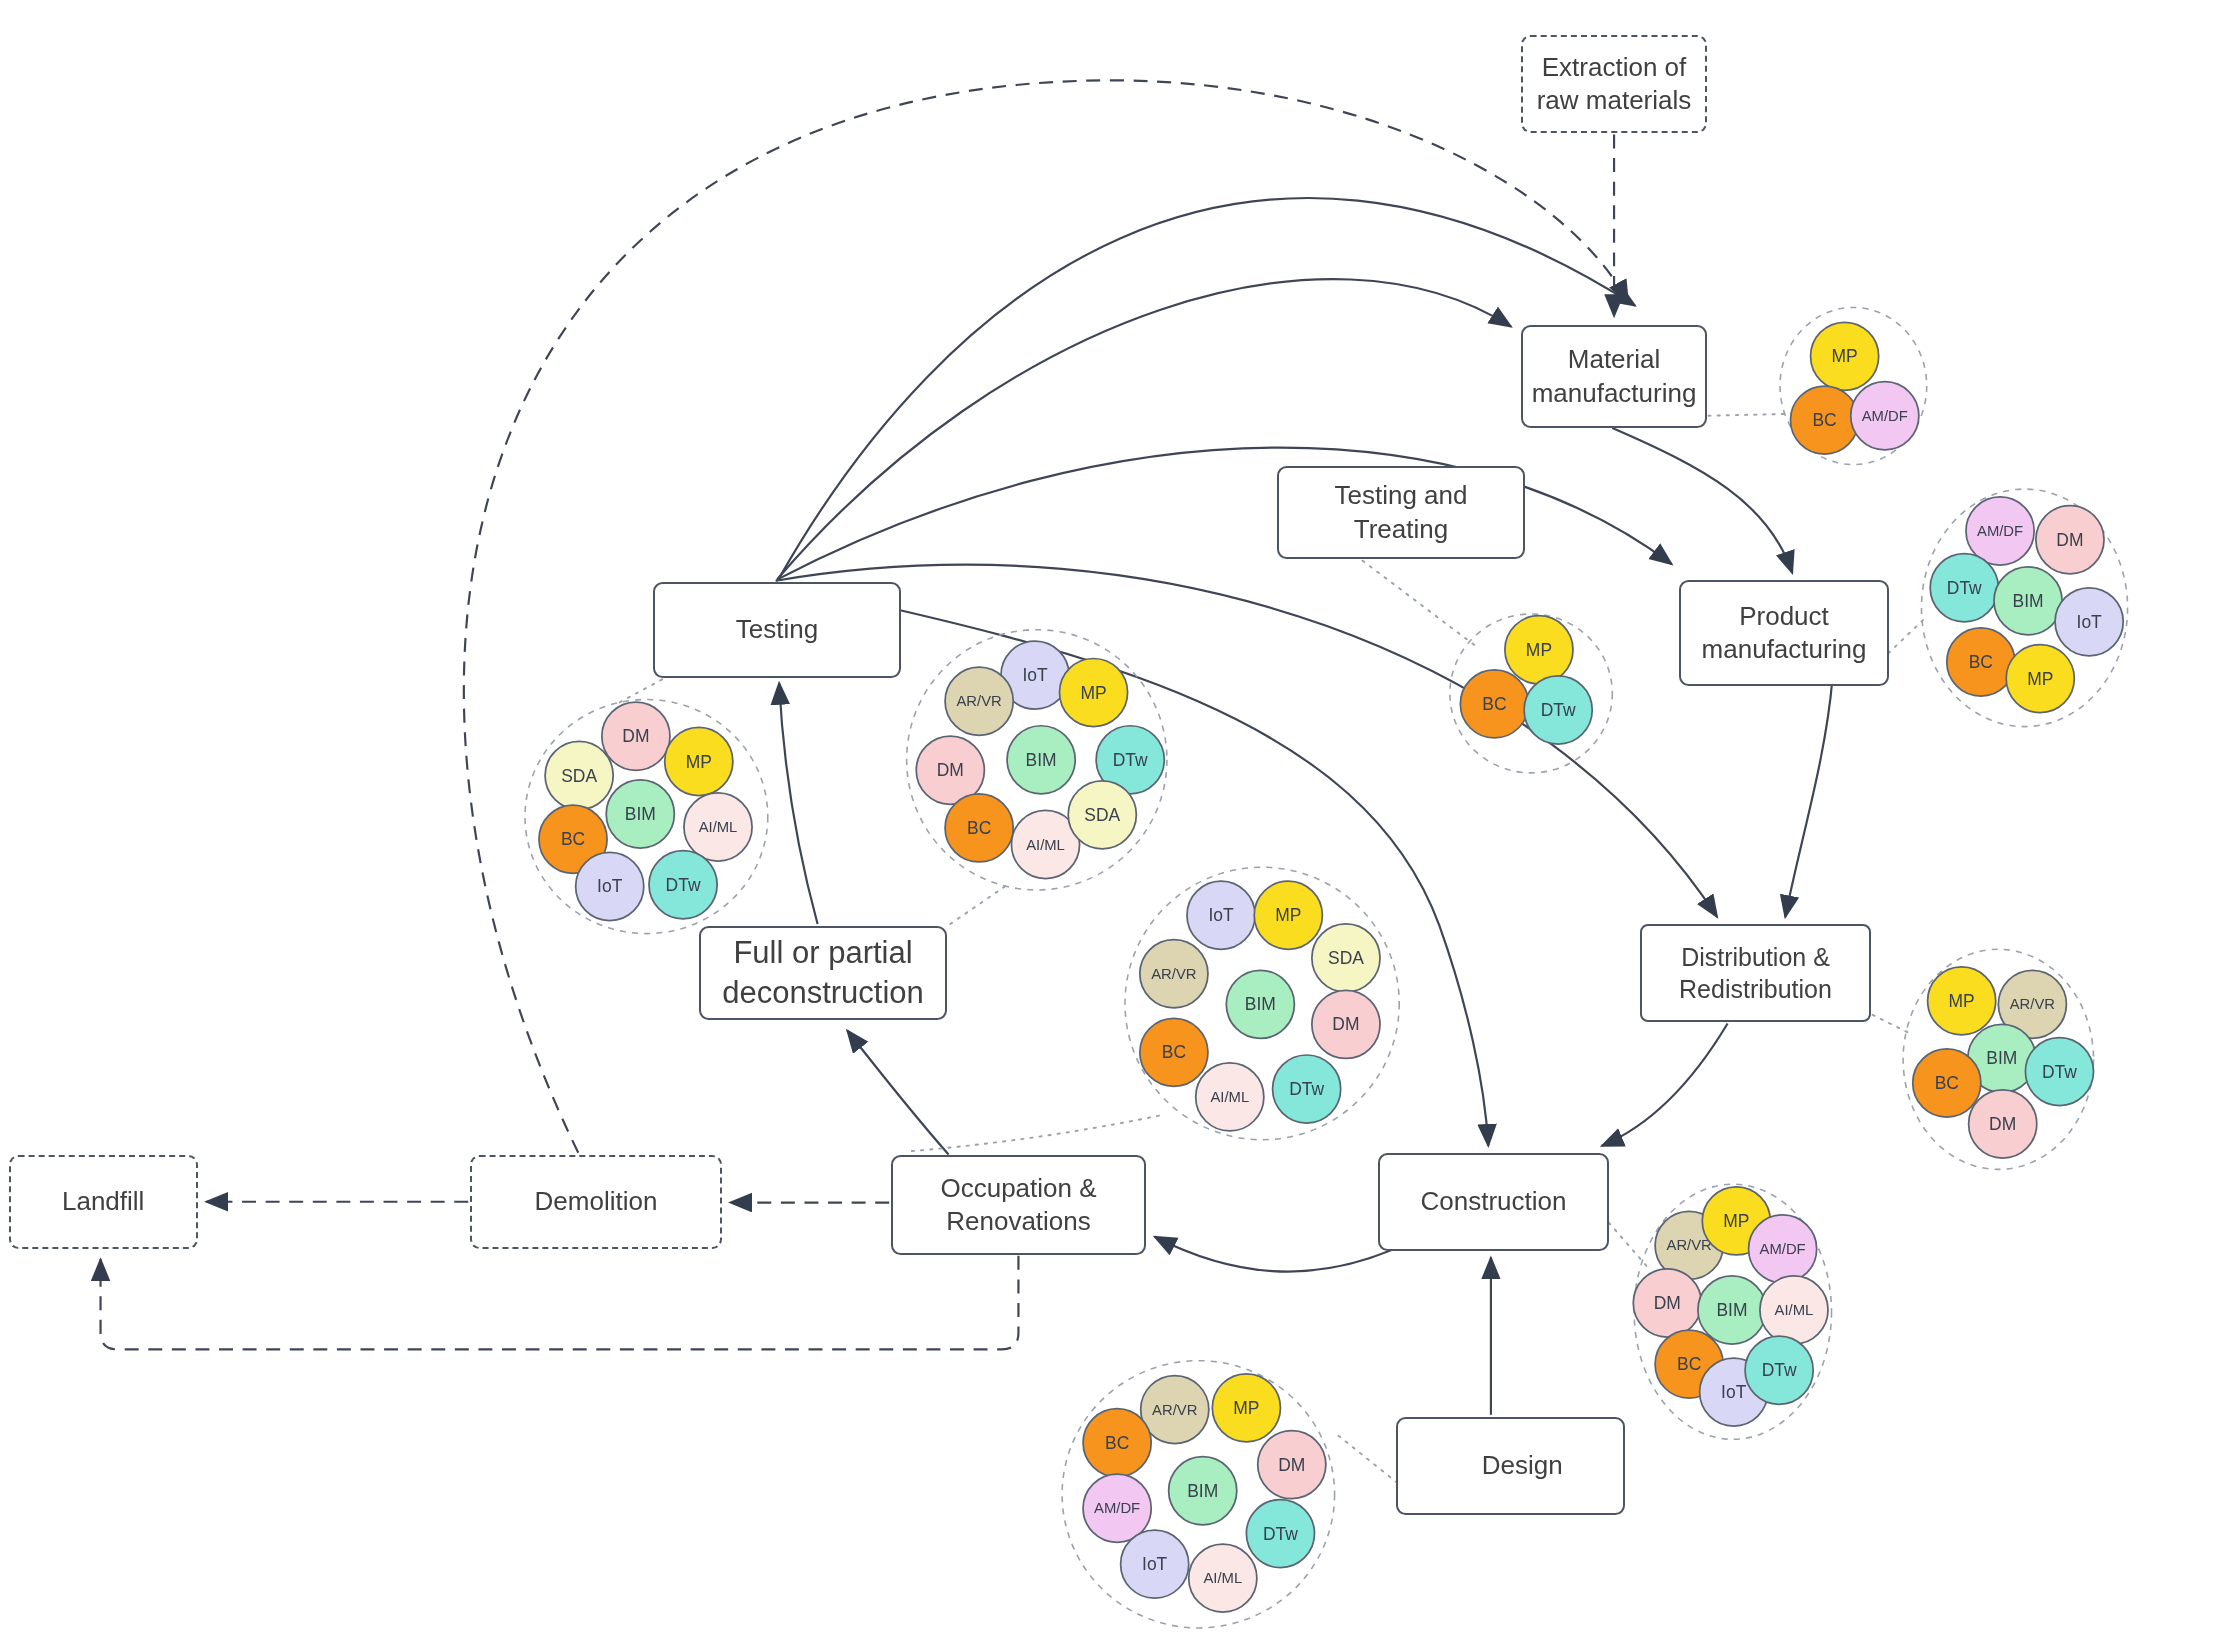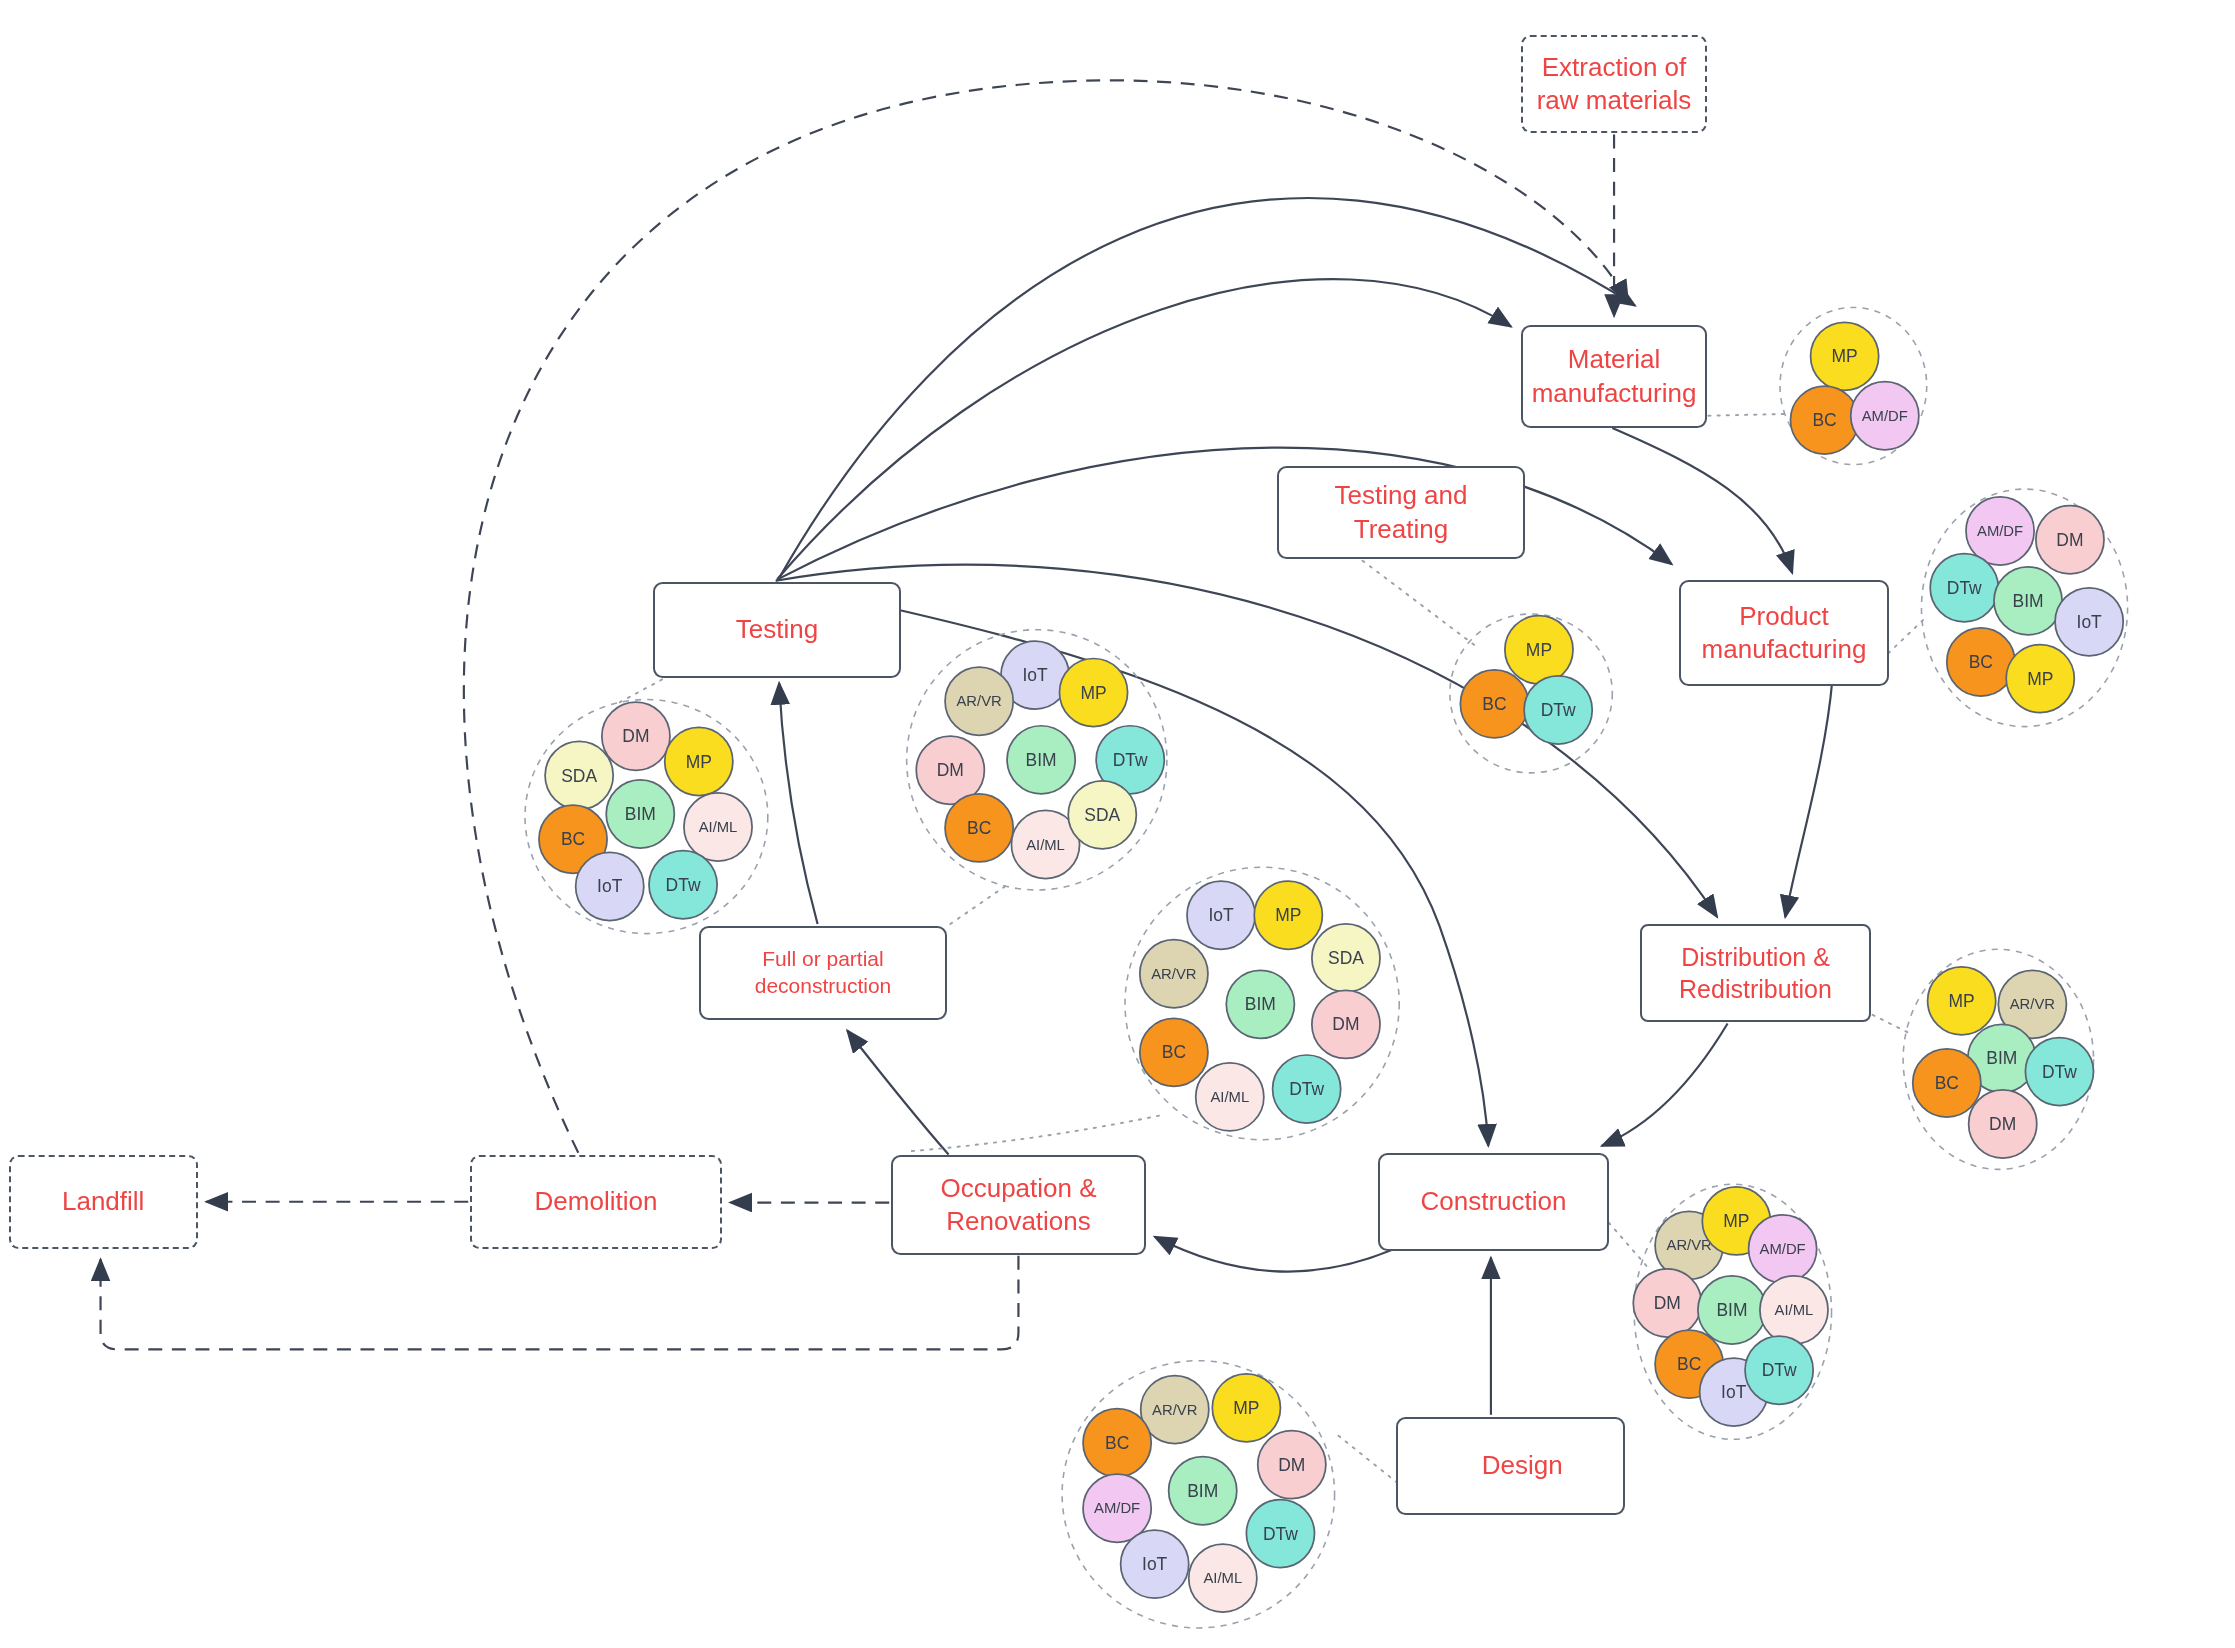--- a/index.html
+++ b/index.html
@@ -6,29 +6,29 @@
   #stage{position:relative;width:2236px;height:1648px;background:#ffffff;overflow:hidden;
          font-family:"Liberation Sans", sans-serif;}
   svg.layer{position:absolute;left:0;top:0;width:2236px;height:1648px;}
   .edge{fill:none;stroke:#3e4656;stroke-width:2.5;}
   .edge.dashed{stroke-dasharray:16 11;}
   .connector{fill:none;stroke:#99a1ab;stroke-width:2.2;stroke-dasharray:2.5 8;stroke-linecap:round;}
   .cluster-outline{fill:none;stroke:#9aa2ae;stroke-width:1.8;stroke-dasharray:7 7;}
   .tech-circle{stroke:#5a6472;stroke-width:2;}
   .tech-label{fill:#39414d;text-anchor:middle;dominant-baseline:central;}
   .node{position:absolute;display:flex;align-items:center;justify-content:center;text-align:center;
-        background:#ffffff;border:2.2px solid #4b5563;border-radius:9.6px;color:#ef4444;
+        background:#ffffff;border:2.2px solid #4b5563;border-radius:9.6px;color:#404040;
         font-size:26px;line-height:1.28;padding:1.7px 8.7px;box-sizing:border-box;}
   .node.dashed{border-style:dashed;}
   .n-extraction{left:1521px;top:35px;width:186px;height:98px;}
   .n-material{left:1521px;top:325px;width:186px;height:103px;}
   .n-product{left:1679px;top:580px;width:210px;height:106px;}
   .n-testing{left:1277px;top:466px;width:248px;height:93px;}
   .n-sorting{left:653px;top:582px;width:248px;height:96px;}
-  .n-fullpartial{left:699px;top:926px;width:248px;height:94px;font-size:21px;}
+  .n-fullpartial{left:699px;top:926px;width:248px;height:94px;font-size:31px;}
   .n-distribution{left:1640px;top:924px;width:231px;height:98px;font-size:25px;border-radius:8px;}
   .n-occupation{left:891px;top:1155px;width:255px;height:100px;}
   .n-construction{left:1378px;top:1153px;width:231px;height:98px;}
   .n-design{left:1396px;top:1417px;width:229px;height:98px;padding-left:32px;}
   .n-demolition{left:470px;top:1155px;width:252px;height:94px;}
   .n-landfill{left:8.7px;top:1155px;width:189px;height:94px;}
 </style>
 </head>
 <body>
 

